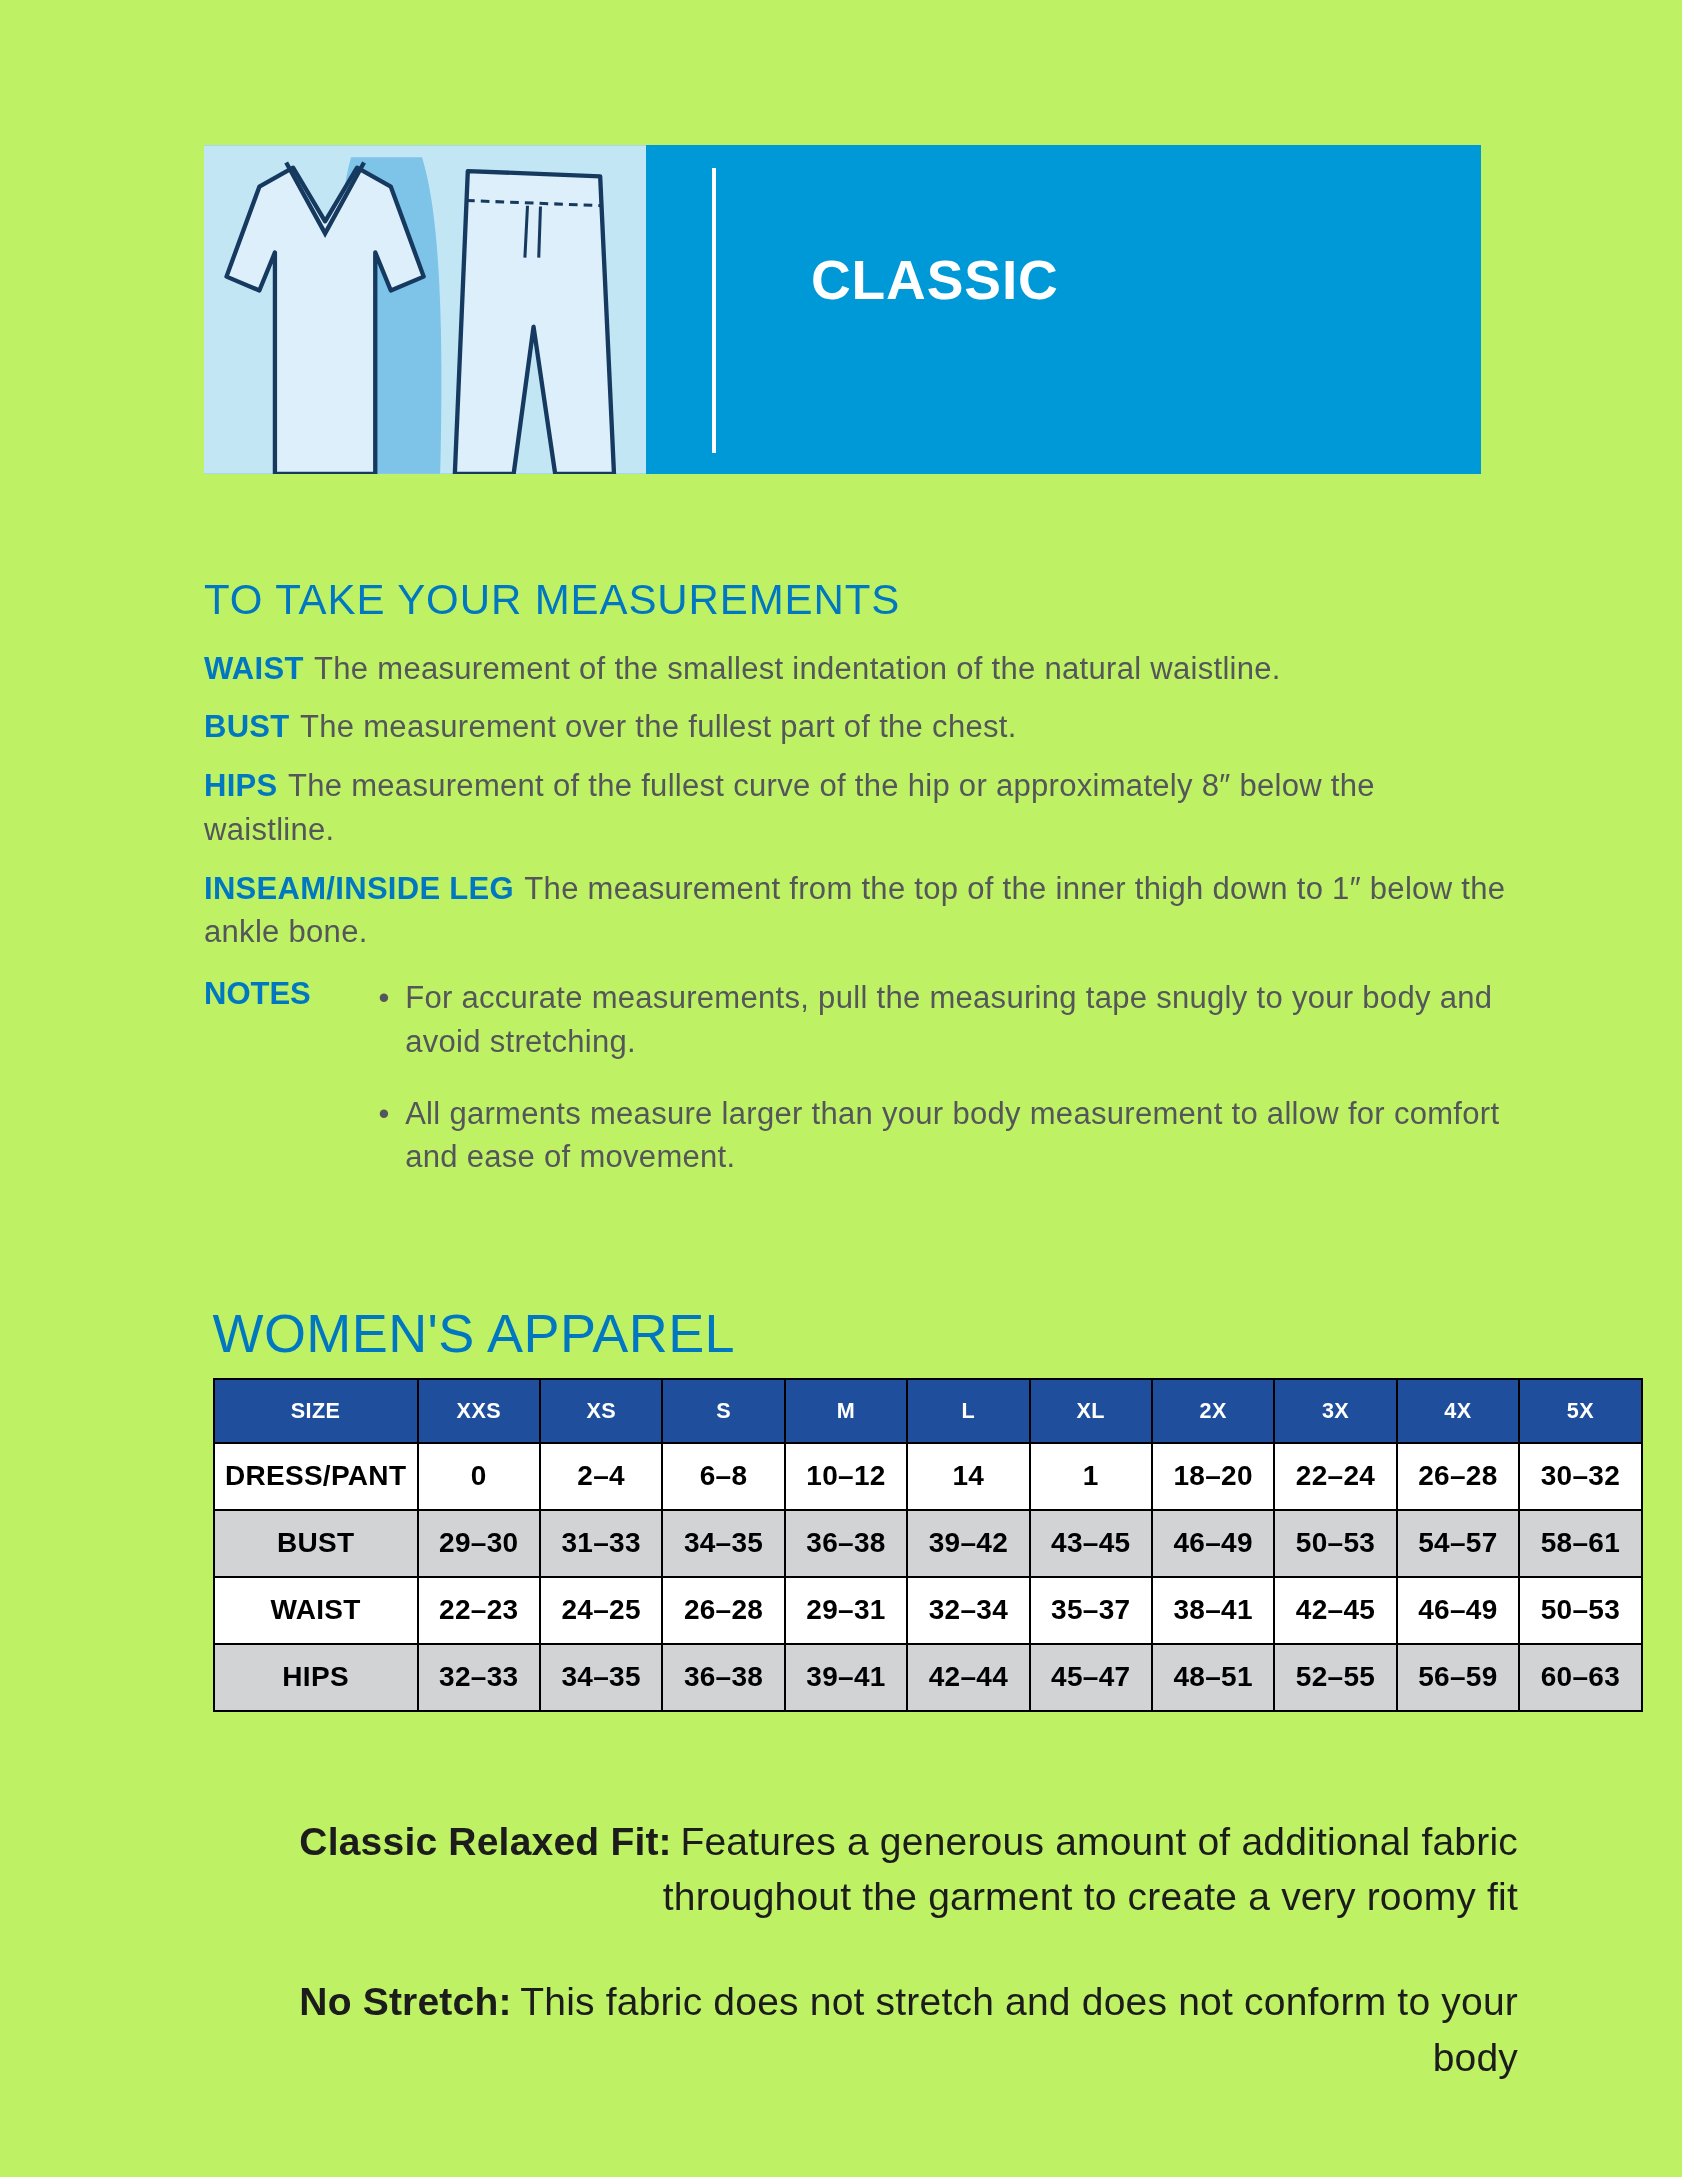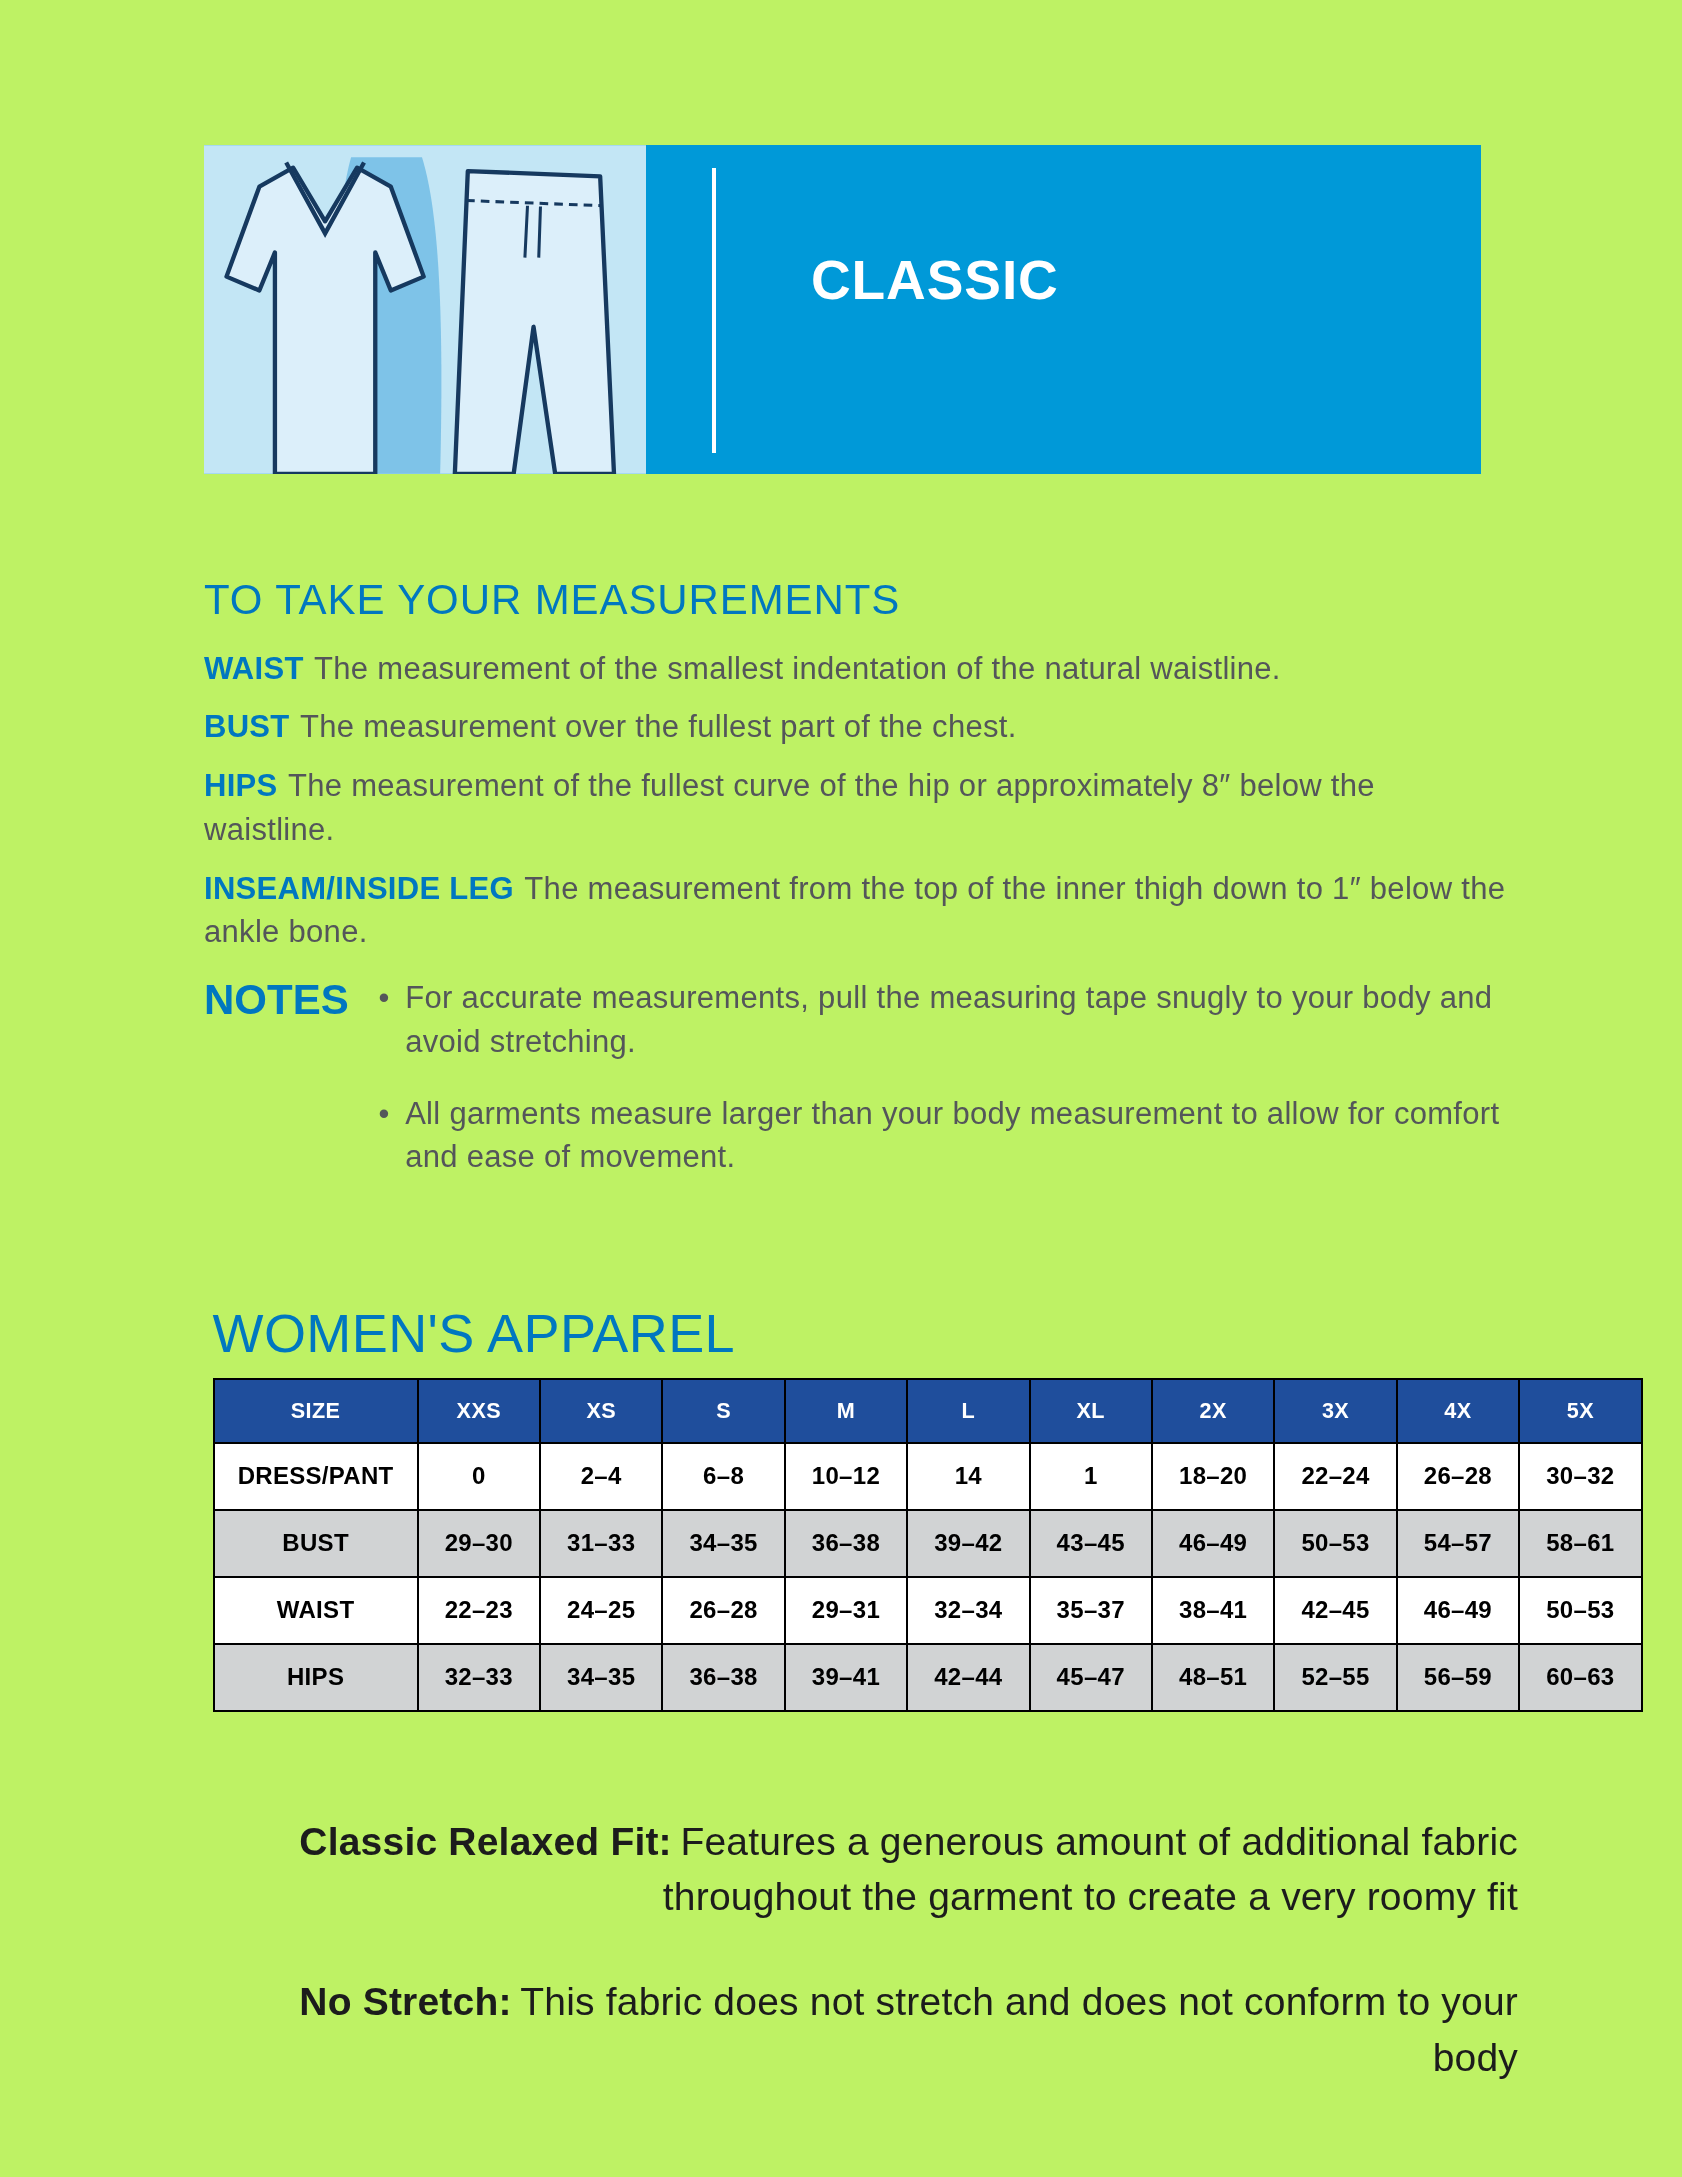--- a/index.html
+++ b/index.html
@@ -28,42 +28,42 @@
     margin-top:102px; margin-bottom:22.5px;
     font-size:42px; font-weight:400; letter-spacing:0.9px;
     color:var(--heading_blue,#0077C0);
   }
   .measure-item {
     font-size:31px; line-height:1.4; letter-spacing:0.3px;
     color:var(--body_gray,#54565A); margin-bottom:15.6px; max-width:1306px;
   }
   .mlabel { color:var(--heading_blue,#0077C0); font-weight:700; margin-right:10.4px; }
   .notes-row { display:flex; margin-top:22.5px; }
-  .notes-label { flex:0 0 164px; font-size:42px; }
+  .notes-label { flex:0 0 164px; font-size:31px; }
   .notes-list { flex:1; }
   .note { display:flex; font-size:31px; line-height:1.4; letter-spacing:0.3px; color:var(--body_gray,#54565A); }
   .note + .note { margin-top:29px; }
   .bullet { margin-right:15.6px; }
 
   
   .apparel-heading {
     margin-top:123px; margin-left:8.6px; margin-bottom:14px;
     font-size:54px; font-weight:400; letter-spacing:0.4px;
     color:var(--heading_blue,#0077C0);
   }
   table.size-table { border-collapse:collapse; width:1430px; table-layout:fixed; margin-left:8.6px; }
   .size-table th, .size-table td {
     border:2.2px solid #000; text-align:center; vertical-align:middle; font-weight:700;
   }
   .size-table thead th {
     background:var(--table_header_blue,#1F4E9C); color:#fff;
     font-size:21.6px; height:64px; letter-spacing:0.4px;
   }
   .size-table tbody th, .size-table tbody td {
-    font-size:24px; color:#000; height:67px; background:#ffffff; letter-spacing:0.3px;
+    font-size:28px; color:#000; height:67px; background:#ffffff; letter-spacing:0.3px;
   }
   .size-table tbody tr.shaded th, .size-table tbody tr.shaded td { background:var(--row_gray,#D1D3D4); }
 
   
   .footnotes { margin:102px 0 0 230px; width:1288px; color:#1c1c1c; }
   .footnote { font-size:39px; line-height:1.42; letter-spacing:0.2px; margin-bottom:50px;text-align:right; }
   .fn-lead { font-weight:700; margin-right:8.6px; }
 </style>
 </head>
 <body>

